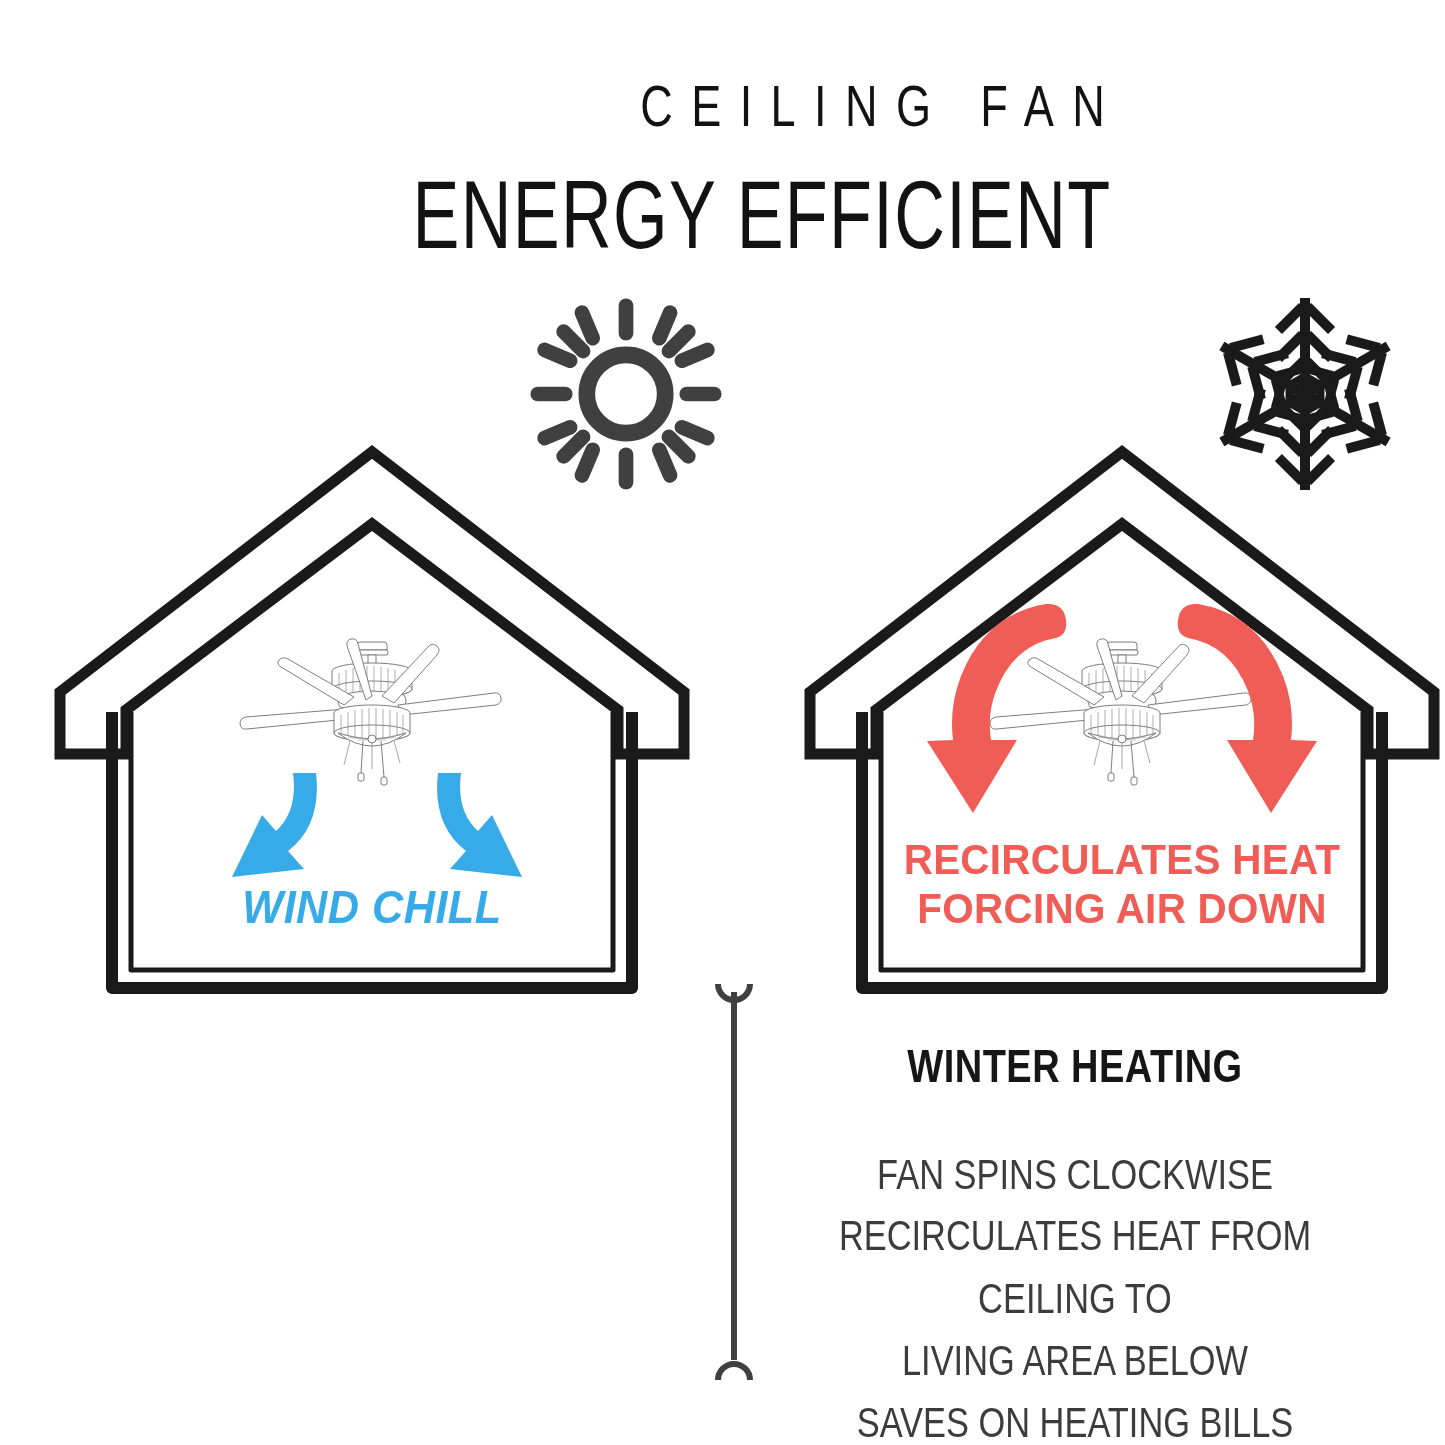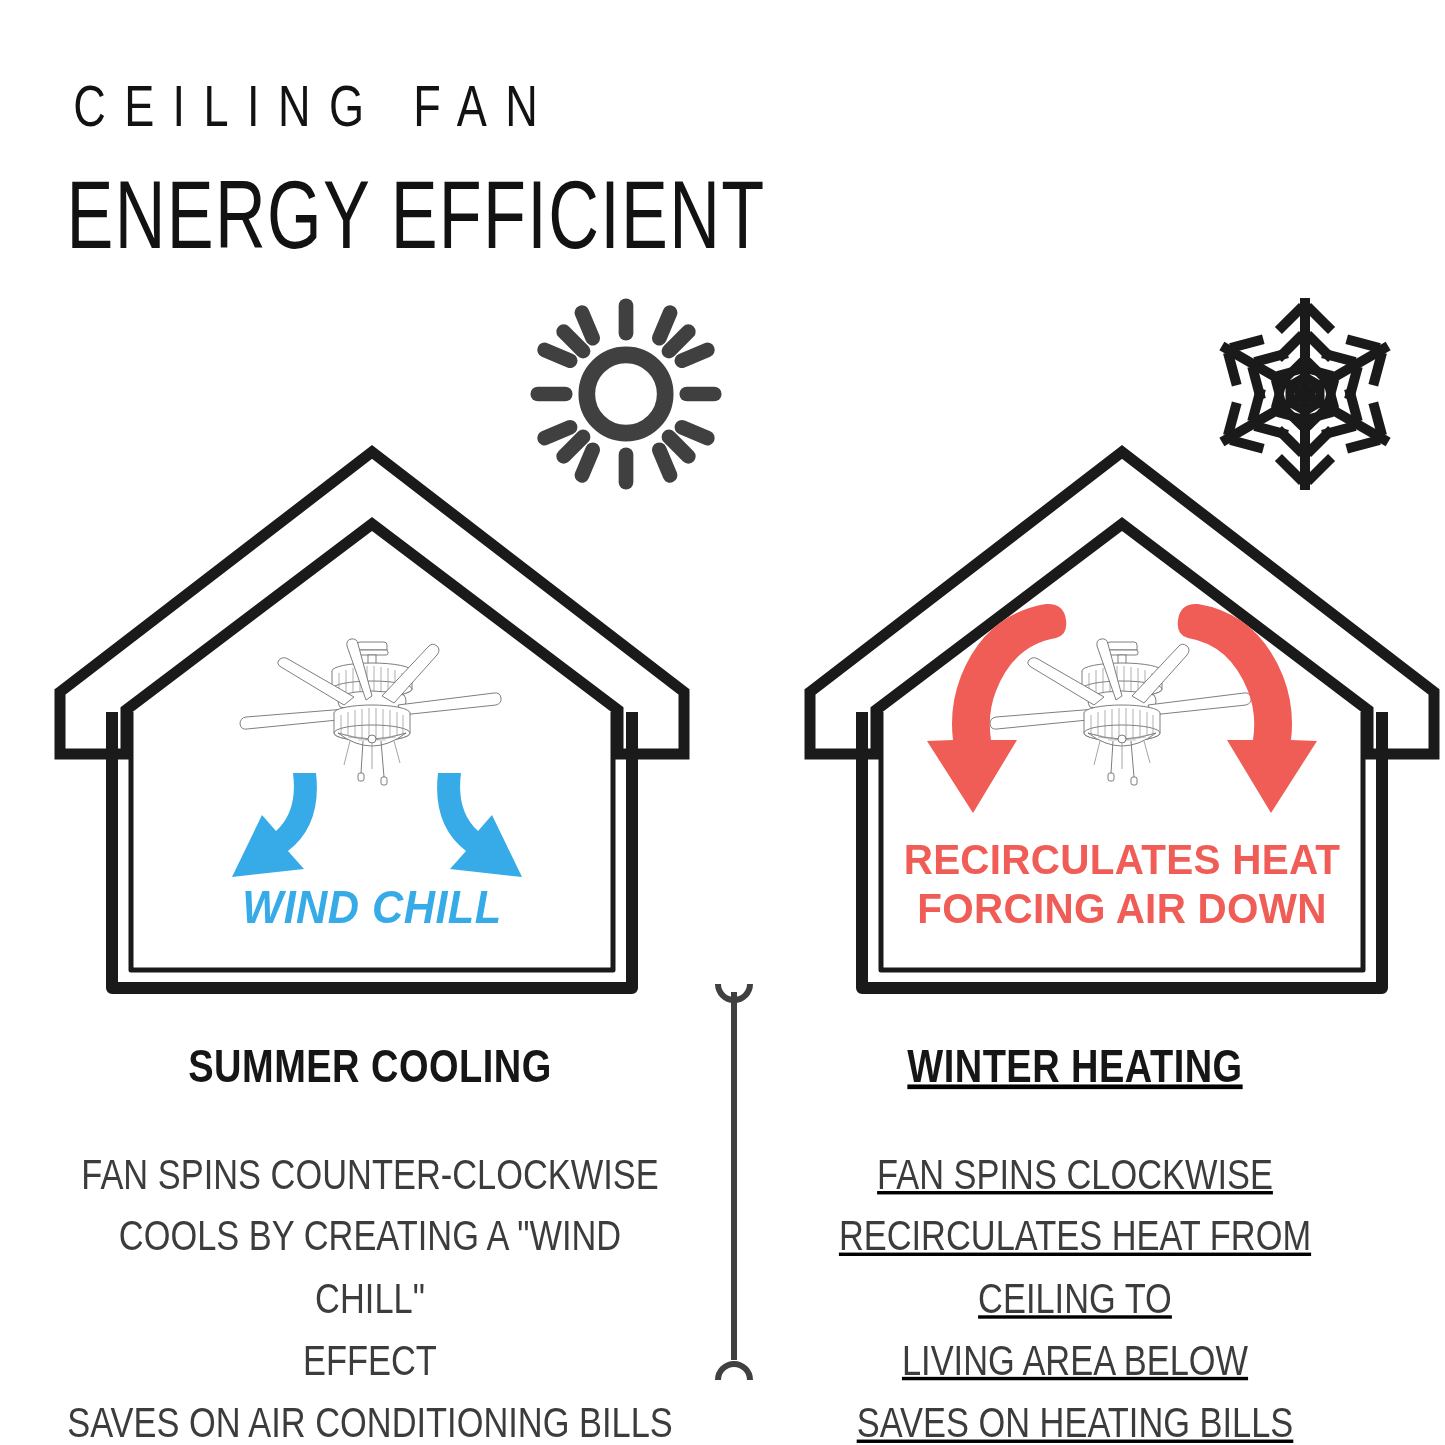--- a/index.html
+++ b/index.html
@@ -21,23 +21,22 @@
     height: 1445px;
     background: #ffffff;
   }
 
   
   .header {
     position: absolute;
     top: 0;
     left: 0;
     width: 1170px;
-    text-align: left;
+    text-align: right;
     pointer-events: none;
-    margin-left: 8px;
   }
   .eyebrow {
     margin: 0;
     padding-top: 62px;
     font-family: "Liberation Sans", sans-serif;
     font-size: 49px;
     font-weight: 300;
     letter-spacing: 20px;
     text-indent: 20px;
     color: #121212;
@@ -126,21 +125,21 @@
   }
 
   
   .col {
     position: absolute;
     top: 1040px;
     width: 660px;
     text-align: center;
   }
   .col.left  { left: 40px; }
-  .col.right { left: 745px; text-decoration: underline; }
+  .col.right { left: 745px; }
 
   .col-title {
     margin: 0;
     font-family: "Liberation Sans", sans-serif;
     font-size: 40px;
     font-weight: 700;
     letter-spacing: 0.5px;
     color: #161616;
     transform: scaleY(1.17) scaleX(0.95);
     transform-origin: center top;
@@ -436,27 +435,20 @@
   </div>
 
   <svg class="divider" viewBox="0 0 80 412">
     <g fill="none" stroke="#404040" stroke-width="6" stroke-linecap="butt">
       <path d="M24 6 a16 16 0 0 0 32 0"></path>
       <line x1="40" y1="14" x2="40" y2="382"></line>
       <path d="M24 402 a16 16 0 0 1 32 0"></path>
     </g>
   </svg>
 
-  <div class="col left">
-    <div class="col-title">SUMMER COOLING</div>
-    <div class="col-body">FAN SPINS COUNTER-CLOCKWISE
-COOLS BY CREATING A "WIND CHILL"
-EFFECT
-SAVES ON AIR CONDITIONING BILLS</div>
-  </div>
 
   <div class="col right">
     <div class="col-title">WINTER HEATING</div>
     <div class="col-body">FAN SPINS CLOCKWISE
 RECIRCULATES HEAT FROM CEILING TO
 LIVING AREA BELOW
 SAVES ON HEATING BILLS</div>
   </div>
 
 </div>

